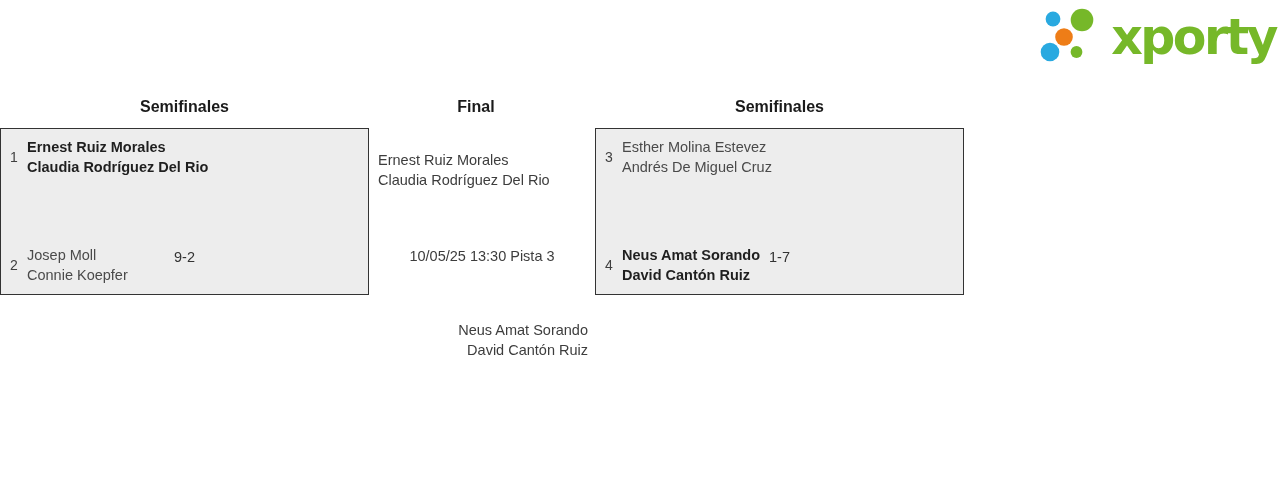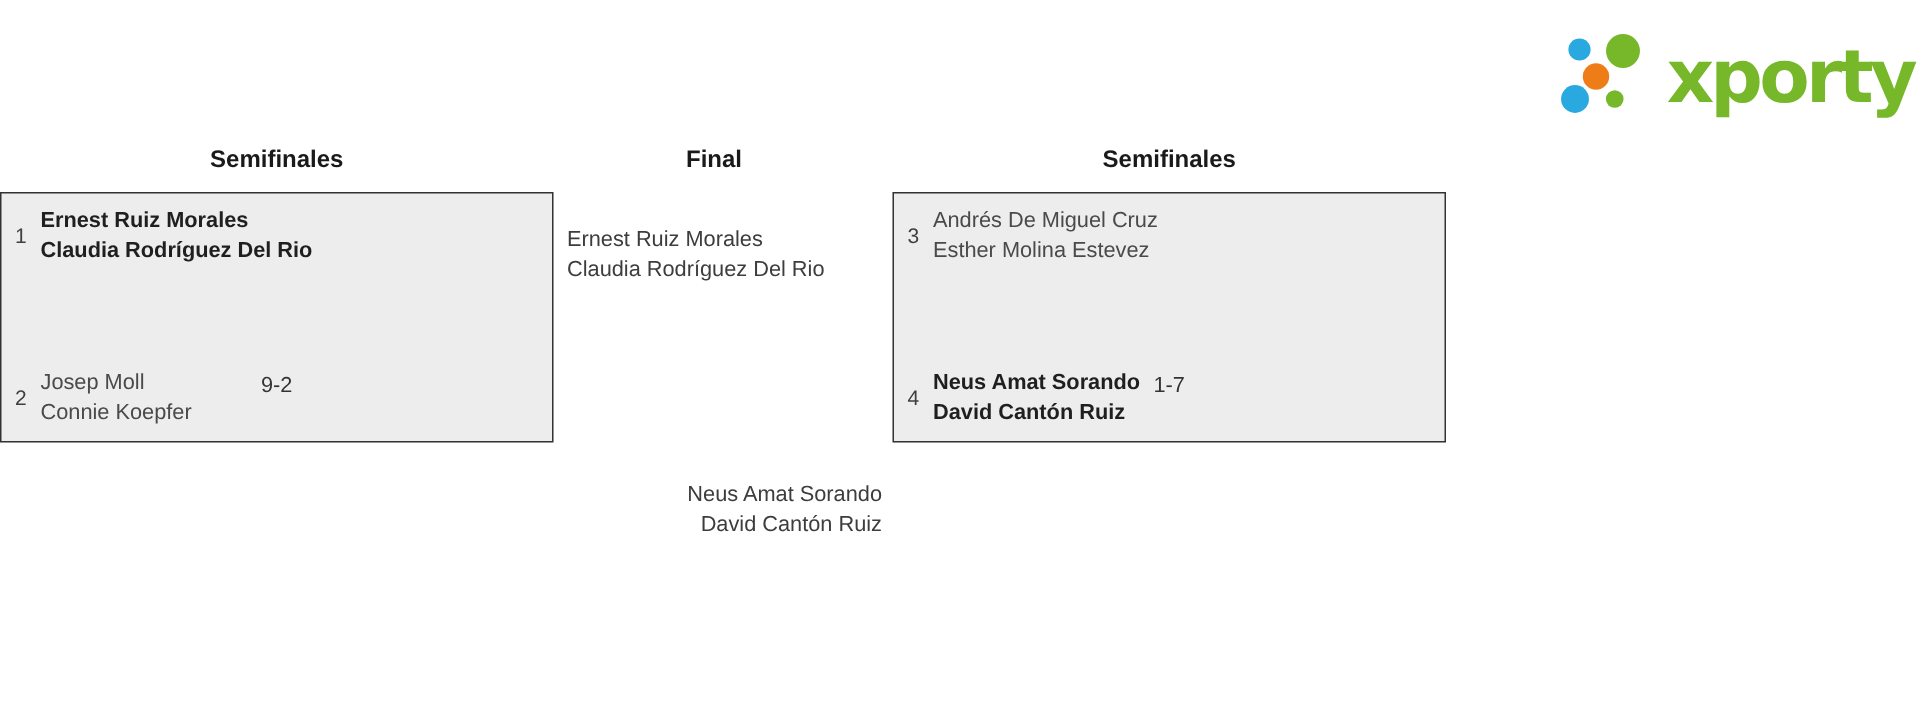--- a/index.html
+++ b/index.html
@@ -14,21 +14,21 @@
   .stage { position: relative; width: 1280px; height: 481px; }
 
   
   .page-title {
     position: absolute; left: 3px; top: 2px;
     font-size: 25px; font-weight: 700; line-height: 33px;
     color: #1b1b1b; letter-spacing: 0.2px;
     white-space: nowrap;
   }
   .logo {
-    position: absolute; top: 16px; right: 4px;
+    position: absolute; top: 2px; right: 4px;
     display: flex; align-items: center;
     cursor: pointer;
   }
   .logo-dots { width: 75px; height: 72px; display: block; }
   .logo-text {
     font-size: 49px; font-weight: 700; letter-spacing: -2.5px;
     color: #76b829; line-height: 72px;
     font-family: "DejaVu Sans", sans-serif;
     margin-left: 2px;
   }
@@ -124,31 +124,32 @@
         <div>Josep Moll</div>
         <div>Connie Koepfer</div>
       </span>
     </div>
   </div>
 
   <div class="final-team-top">
     <div>Ernest Ruiz Morales</div>
     <div>Claudia Rodríguez Del Rio</div>
   </div>
+  <div class="final-schedule">10/05/25 13:30 Pista 3</div>
   <div class="final-team-bottom">
     <div>Neus Amat Sorando</div>
     <div>David Cantón Ruiz</div>
   </div>
 
   <div class="match-box box-right">
     <div class="team-row top">
       <span class="seed">3</span>
       <span class="players loser">
+        <div>Esther Molina Estevez</div>
         <div>Andrés De Miguel Cruz</div>
-        <div>Esther Molina Estevez</div>
       </span>
     </div>
     <div class="score">1-7</div>
     <div class="team-row bottom">
       <span class="seed">4</span>
       <span class="players winner">
         <div>Neus Amat Sorando</div>
         <div>David Cantón Ruiz</div>
       </span>
     </div>

